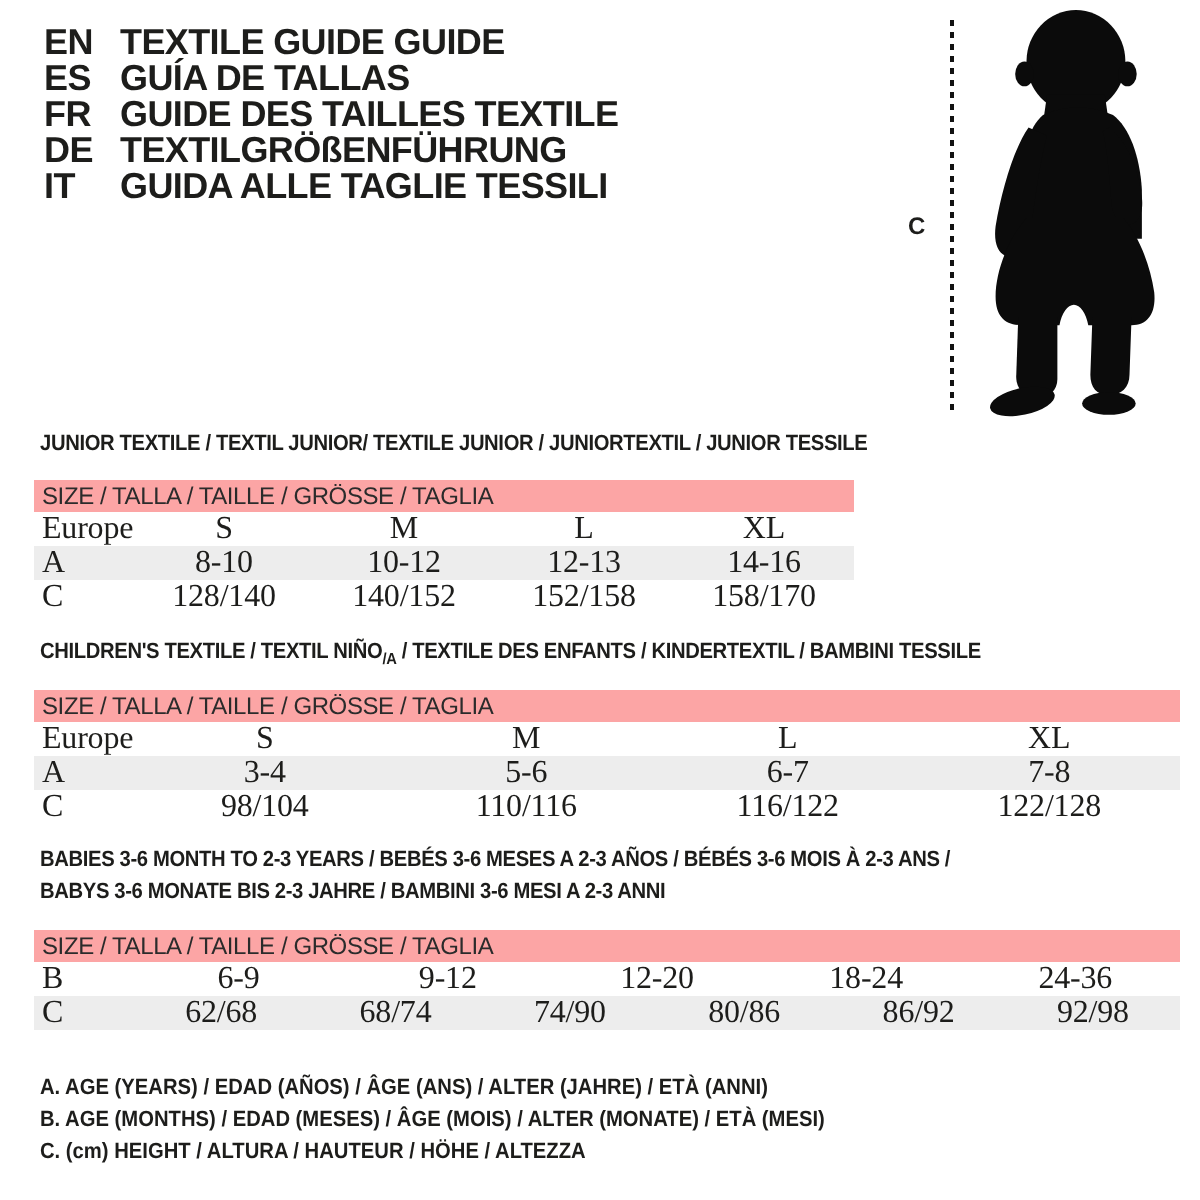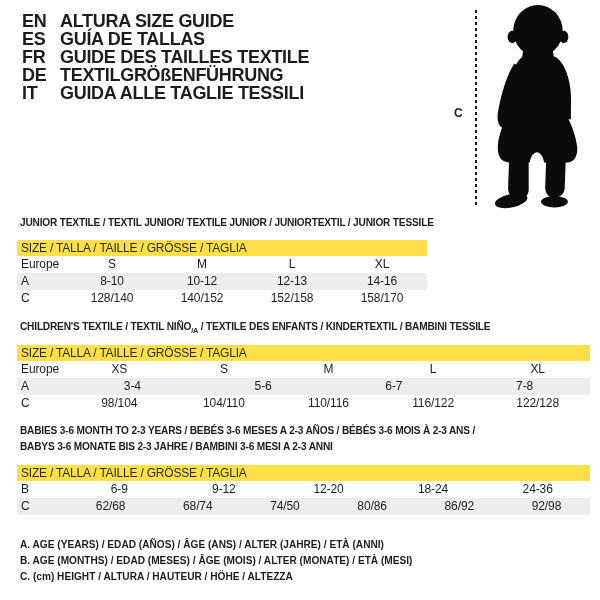--- a/index.html
+++ b/index.html
@@ -13,40 +13,40 @@
   .lang-code{width:38px;}
   
   .dash-line{position:absolute;left:475px;top:10px;width:2px;height:198px;
     background:repeating-linear-gradient(to bottom,#121212 0 3px,transparent 3px 6px);}
   .c-label{position:absolute;left:454px;top:106px;font-weight:bold;font-size:12px;}
   .baby{position:absolute;left:482px;top:4px;width:114px;height:206px;}
   
   .sec-title{position:absolute;font-weight:bold;font-size:11px;letter-spacing:-0.2px;
     transform:scaleX(0.92);transform-origin:left top;white-space:nowrap;line-height:16px;}
   .sub{font-size:8px;vertical-align:sub;}
-  .size-bar{position:absolute;height:16px;line-height:16px;background:#fde047;color:#2b2b2b;
+  .size-bar{position:absolute;height:16px;line-height:16px;background:#fca5a5;color:#2b2b2b;
     font-size:12px;padding-left:4px;box-sizing:border-box;letter-spacing:-0.2px;}
   .tbl{position:absolute;}
-  .trow{display:flex;height:17px;line-height:17px;font-size:12px;letter-spacing:-0.1px;}
+  .trow{display:flex;height:17px;line-height:17px;font-size:16px;letter-spacing:-0.1px;font-family:Liberation Serif, serif;}
   .trow.shade{background:#ededed;}
   .tlabel{width:50px;padding-left:4px;box-sizing:border-box;}
   .tcell{flex:1;text-align:center;}
   
   .footnotes{position:absolute;left:20px;top:536px;font-weight:bold;font-size:11px;
     line-height:16px;transform:scaleX(0.92);transform-origin:left top;white-space:nowrap;}
 </style>
 </head>
 <body>
 
 <div class="canvas">
 
   <div class="lang-block">
     <div class="lang-row">
       <span class="lang-code">EN</span>
-      <span>ALTURA SIZE GUIDE</span>
+      <span>TEXTILE GUIDE GUIDE</span>
     </div>
     <div class="lang-row">
       <span class="lang-code">ES</span>
       <span>GUÍA DE TALLAS</span>
     </div>
     <div class="lang-row">
       <span class="lang-code">FR</span>
       <span>GUIDE DES TAILLES TEXTILE</span>
     </div>
     <div class="lang-row">
@@ -102,37 +102,35 @@
         <div class="tcell">152/158</div>
         <div class="tcell">158/170</div>
       </div>
     </div>
 
   <div class="sec-title" style="left:20px;top:318px;"><span>CHILDREN'S TEXTILE / TEXTIL NIÑO</span><span class="sub">/A</span><span> / TEXTILE DES ENFANTS / KINDERTEXTIL / BAMBINI TESSILE</span></div>
   <div class="size-bar" style="left:17px;top:345px;width:573px;">SIZE / TALLA / TAILLE / GRÖSSE / TAGLIA</div>
   <div class="tbl" style="left:17px;top:361px;width:573px;">
       <div class="trow">
         <div class="tlabel">Europe</div>
-        <div class="tcell">XS</div>
         <div class="tcell">S</div>
         <div class="tcell">M</div>
         <div class="tcell">L</div>
         <div class="tcell">XL</div>
       </div>
       <div class="trow shade">
         <div class="tlabel">A</div>
         <div class="tcell">3-4</div>
         <div class="tcell">5-6</div>
         <div class="tcell">6-7</div>
         <div class="tcell">7-8</div>
       </div>
       <div class="trow">
         <div class="tlabel">C</div>
         <div class="tcell">98/104</div>
-        <div class="tcell">104/110</div>
         <div class="tcell">110/116</div>
         <div class="tcell">116/122</div>
         <div class="tcell">122/128</div>
       </div>
     </div>
 
   <div class="sec-title" style="left:20px;top:422px;">
     <div>BABIES 3-6 MONTH TO 2-3 YEARS / BEBÉS 3-6 MESES A 2-3 AÑOS / BÉBÉS 3-6 MOIS À 2-3 ANS /</div>
     <div>BABYS 3-6 MONATE BIS 2-3 JAHRE / BAMBINI 3-6 MESI A 2-3 ANNI</div>
   </div>
@@ -143,21 +141,21 @@
         <div class="tcell">6-9</div>
         <div class="tcell">9-12</div>
         <div class="tcell">12-20</div>
         <div class="tcell">18-24</div>
         <div class="tcell">24-36</div>
       </div>
       <div class="trow shade">
         <div class="tlabel">C</div>
         <div class="tcell">62/68</div>
         <div class="tcell">68/74</div>
-        <div class="tcell">74/50</div>
+        <div class="tcell">74/90</div>
         <div class="tcell">80/86</div>
         <div class="tcell">86/92</div>
         <div class="tcell">92/98</div>
       </div>
     </div>
 
   <div class="footnotes">
     <div>A. AGE (YEARS) / EDAD (AÑOS) / ÂGE (ANS) / ALTER (JAHRE) / ETÀ (ANNI)</div>
     <div>B. AGE (MONTHS) / EDAD (MESES) / ÂGE (MOIS) / ALTER (MONATE) / ETÀ (MESI)</div>
     <div>C. (cm) HEIGHT / ALTURA / HAUTEUR / HÖHE / ALTEZZA</div>

